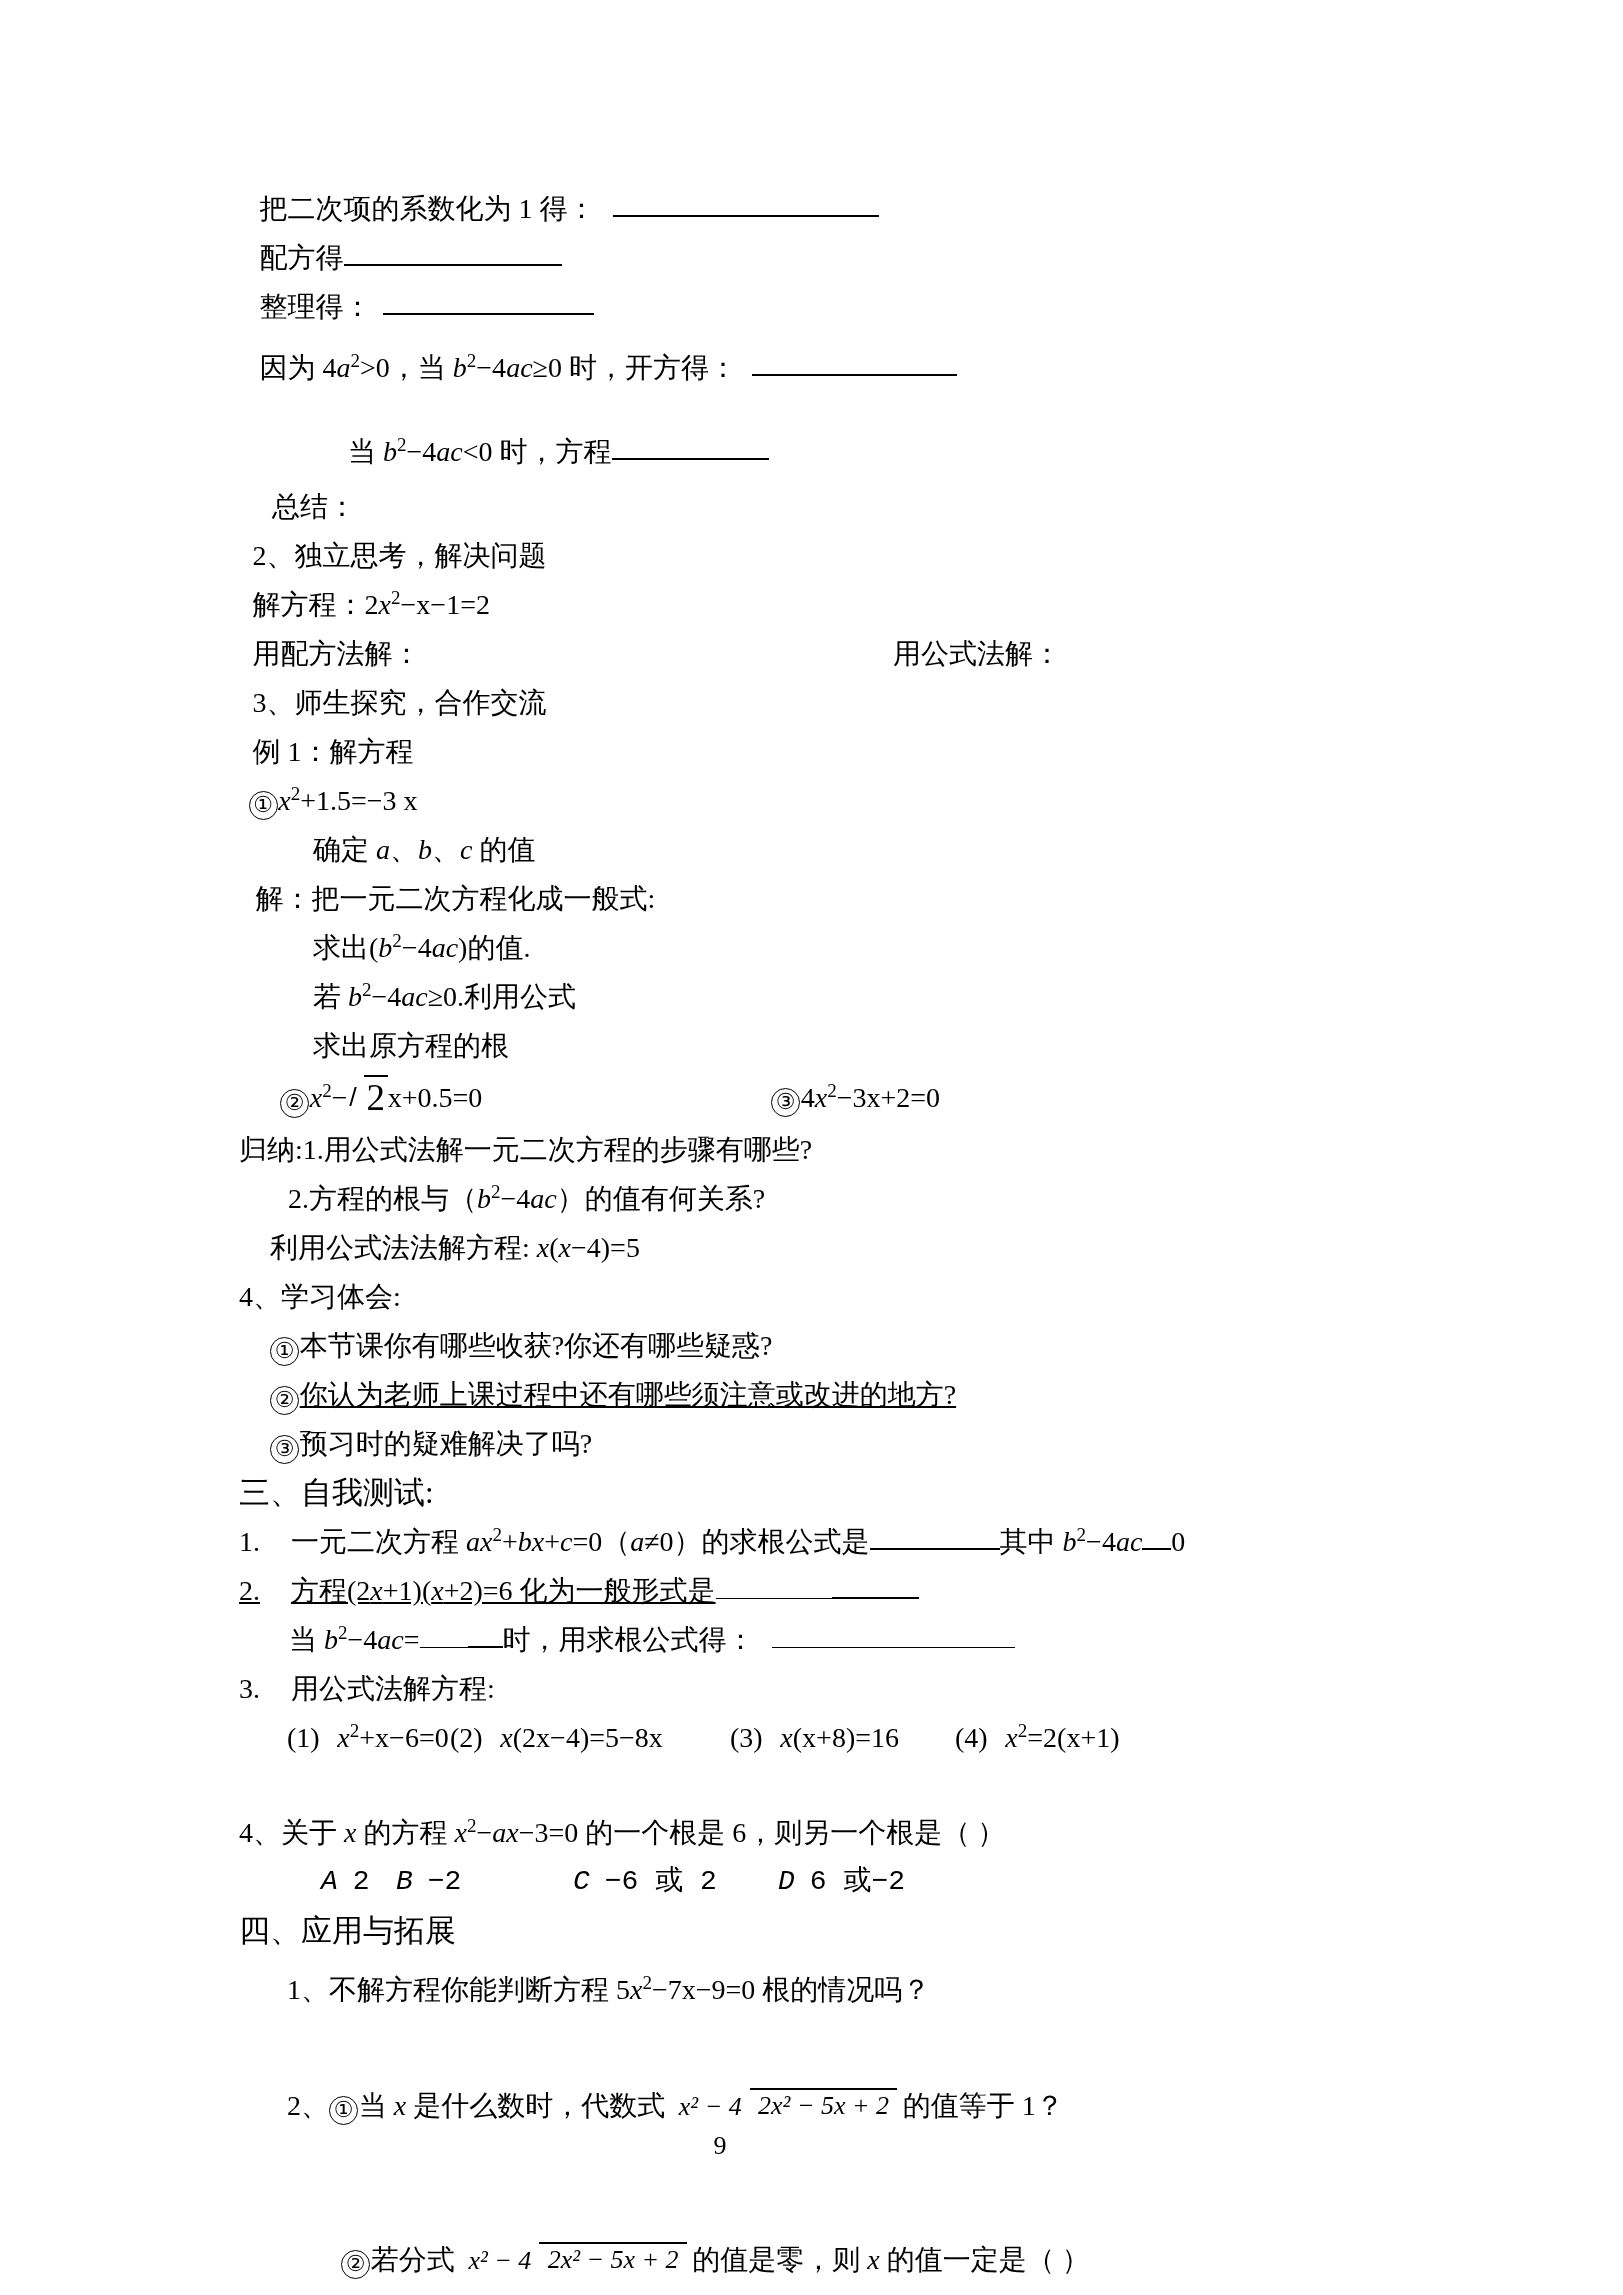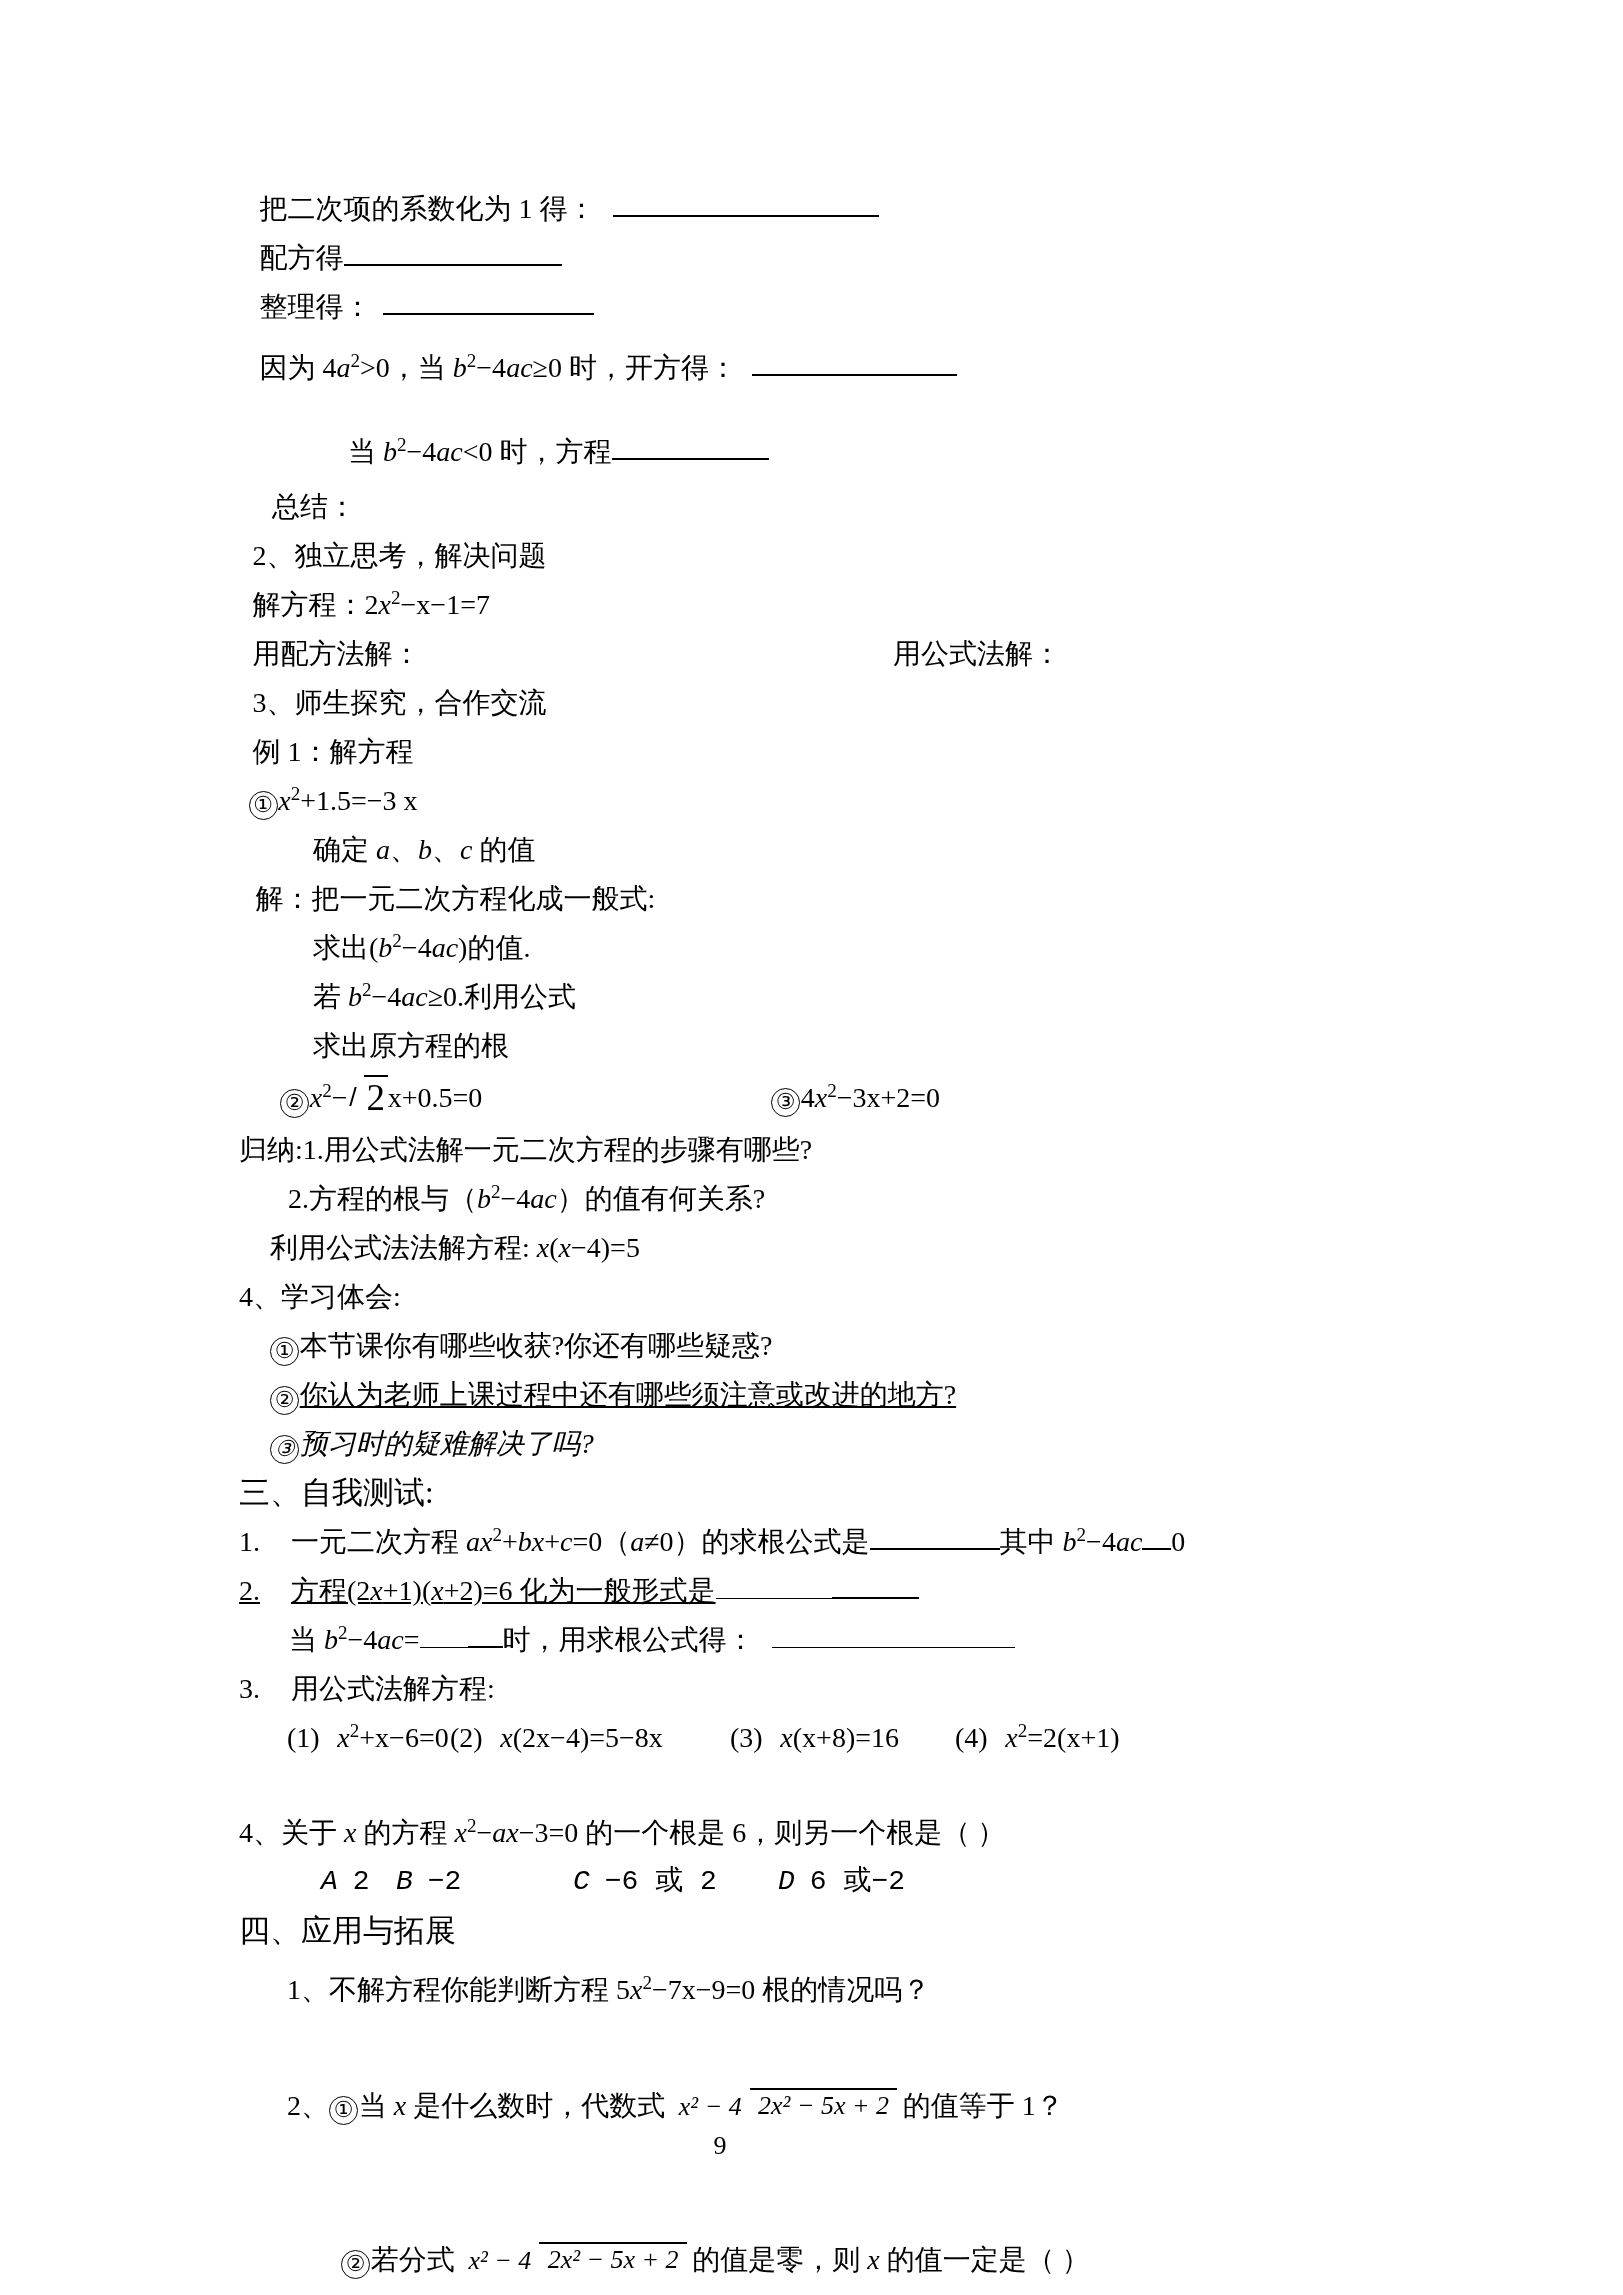--- a/index.html
+++ b/index.html
@@ -135,21 +135,21 @@
 
     <div class="ln" style="padding-left:33px;">
       <span>总结：</span>
     </div>
 
     <div class="ln" style="padding-left:13.6px;">
       <span>2、独立思考，解决问题</span>
     </div>
 
     <div class="ln" style="padding-left:13.6px;">
-      <span>解方程：2</span><span class="i">x</span><span class="sup">2</span><span>−x−1=7</span>
+      <span>解方程：2</span><span class="i">x</span><span class="sup">2</span><span>−x−1=2</span>
     </div>
 
     <div class="ln row" style="padding-left:13.6px;">
       <span>用配方法解：</span>
       <span class="right-col">用公式法解：</span>
     </div>
 
     <div class="ln" style="padding-left:13.6px;">
       <span>3、师生探究，合作交流</span>
     </div>
@@ -204,21 +204,21 @@
     </div>
 
     <div class="ln" style="padding-left:31px;">
       <span class="circ">①</span><span>本节课你有哪些收获?你还有哪些疑惑?</span>
     </div>
 
     <div class="ln" style="padding-left:31px;text-decoration:underline;">
       <span class="circ">②</span><span>你认为老师上课过程中还有哪些须注意或改进的地方?</span>
     </div>
 
-    <div class="ln" style="padding-left:31px;font-style:italic;">
+    <div class="ln" style="padding-left:31px;">
       <span class="circ">③</span><span>预习时的疑难解决了吗?</span>
     </div>
 
     <div class="ln big" style="padding-left:0px;">
       <span>三、自我测试:</span>
     </div>
 
     <div class="ln" style="padding-left:0px;">
       <span>1.</span><span class="spacer" style="width:31px"></span><span>一元二次方程 </span><span class="i">a</span><span class="i">x</span><span class="sup">2</span><span>+</span><span class="i">b</span><span class="i">x</span><span>+</span><span class="i">c</span><span>=0（</span><span class="i">a</span><span>≠0）的求根公式是</span><span class="blank" style="width:130px"></span><span>其中 </span><span class="i">b</span><span class="sup">2</span><span>−4</span><span class="i">ac</span><span class="blank" style="width:29px"></span><span>0</span>
     </div>

